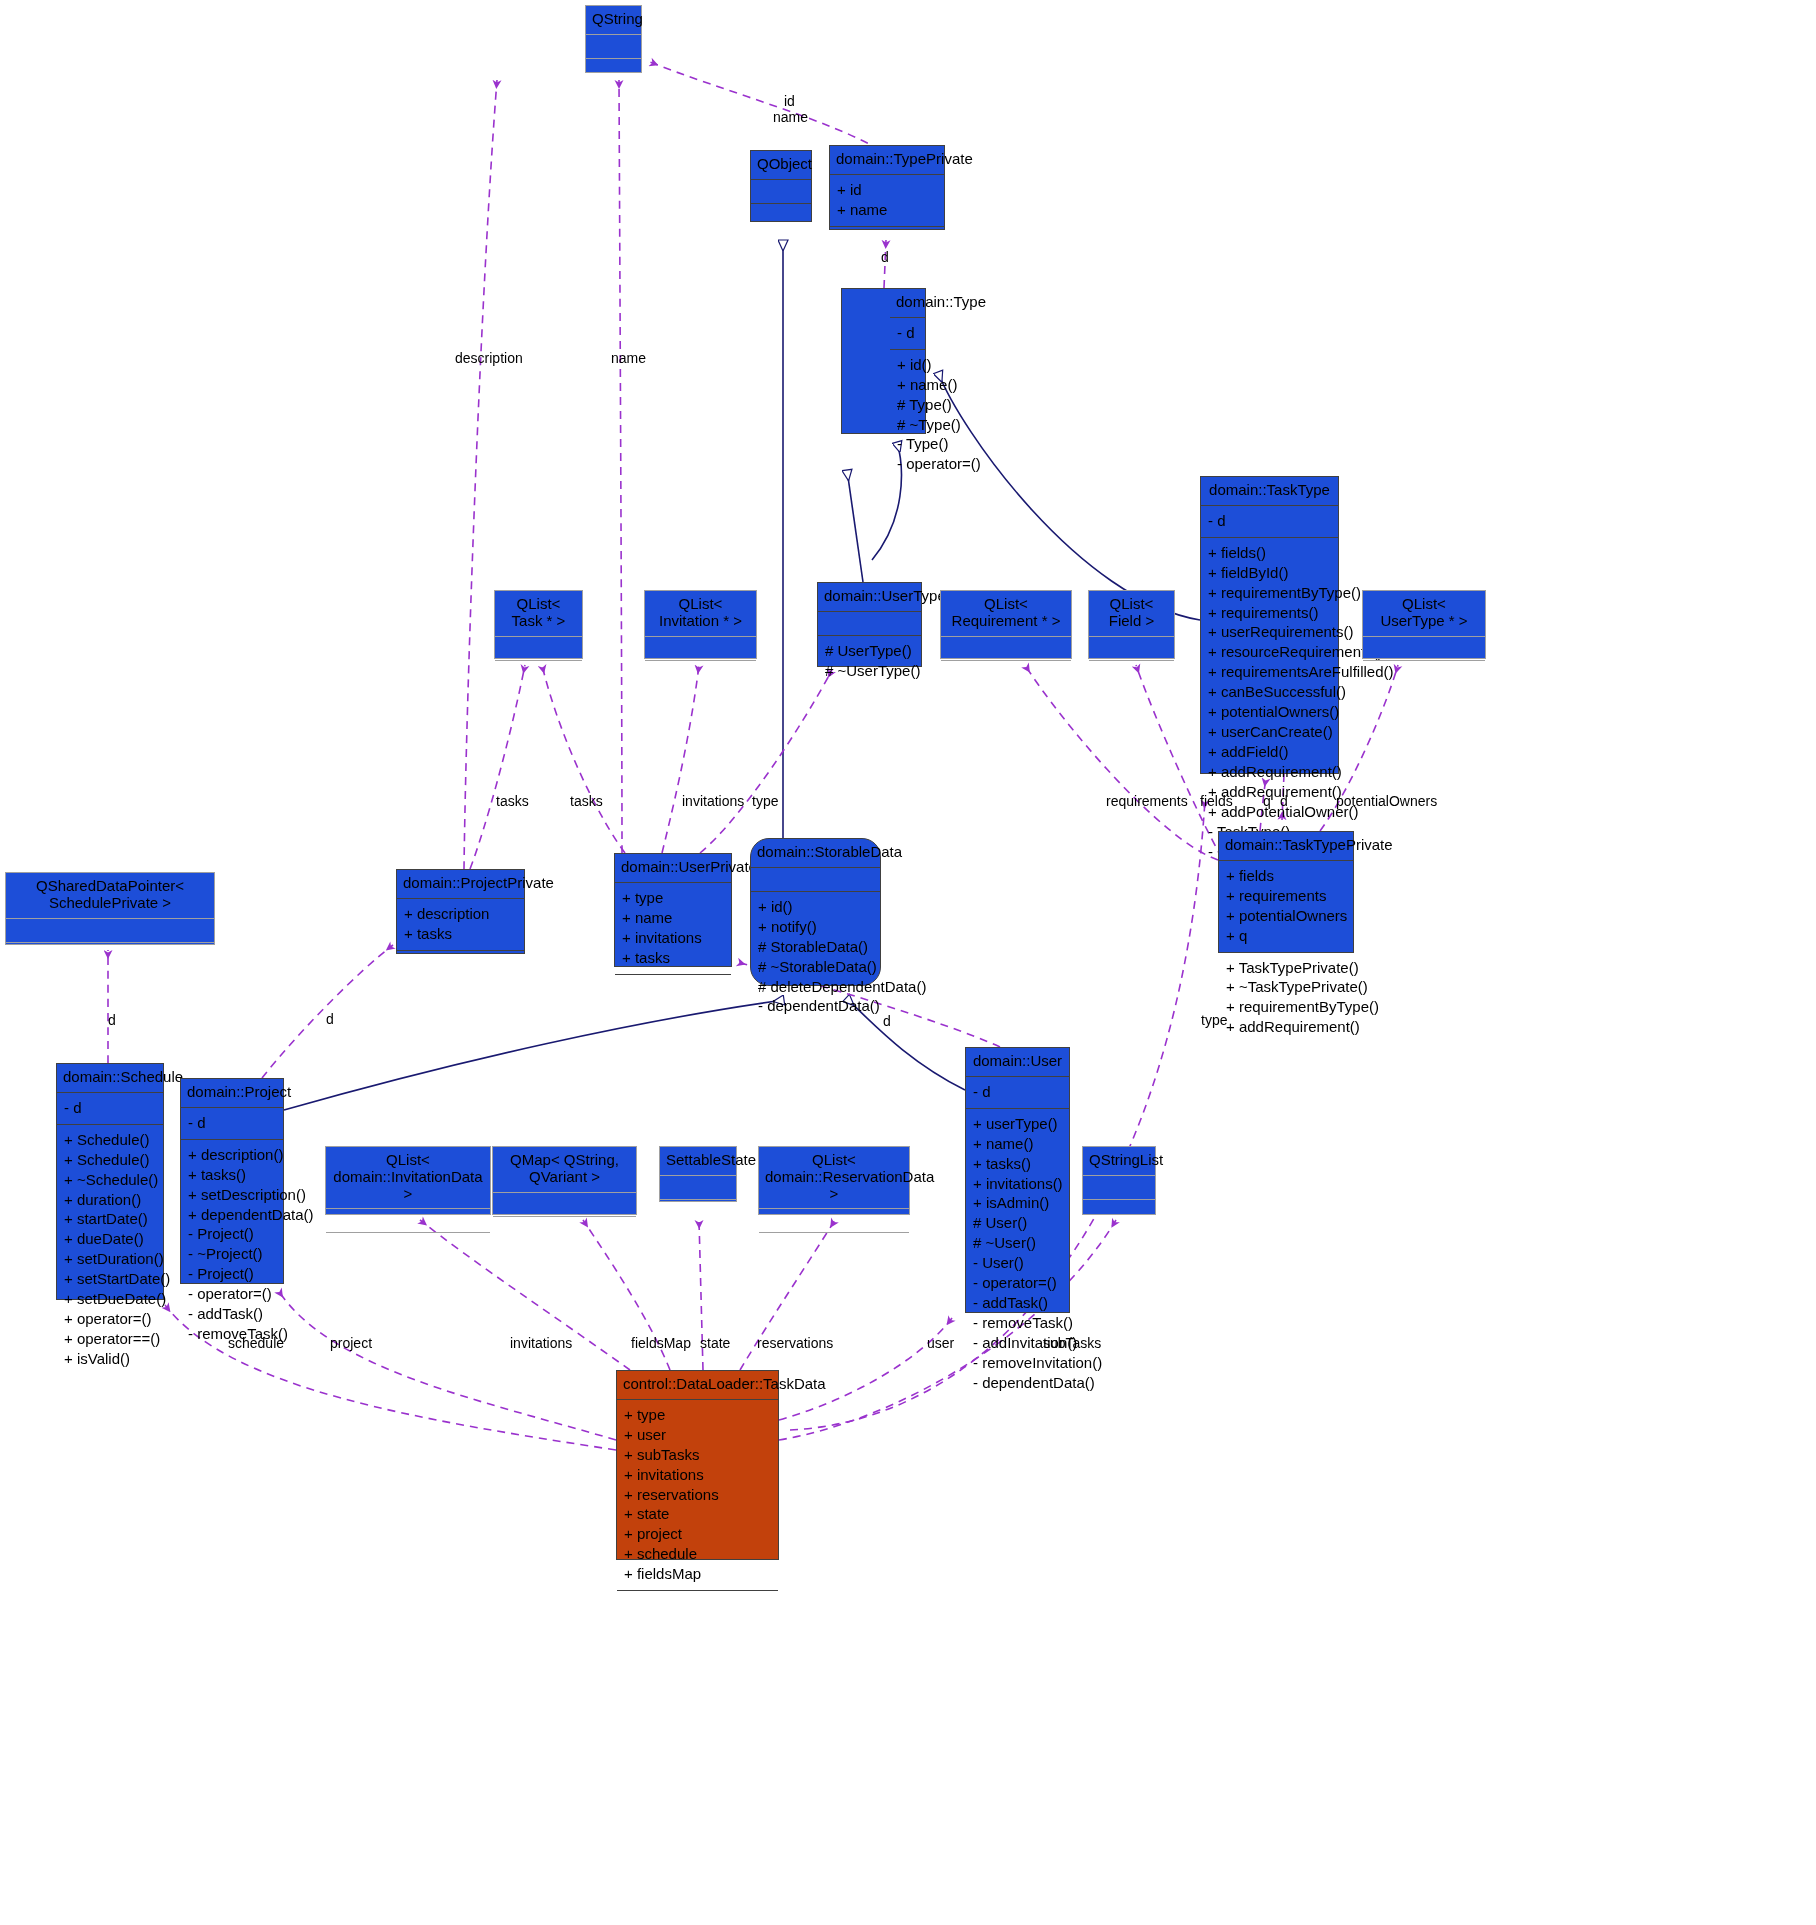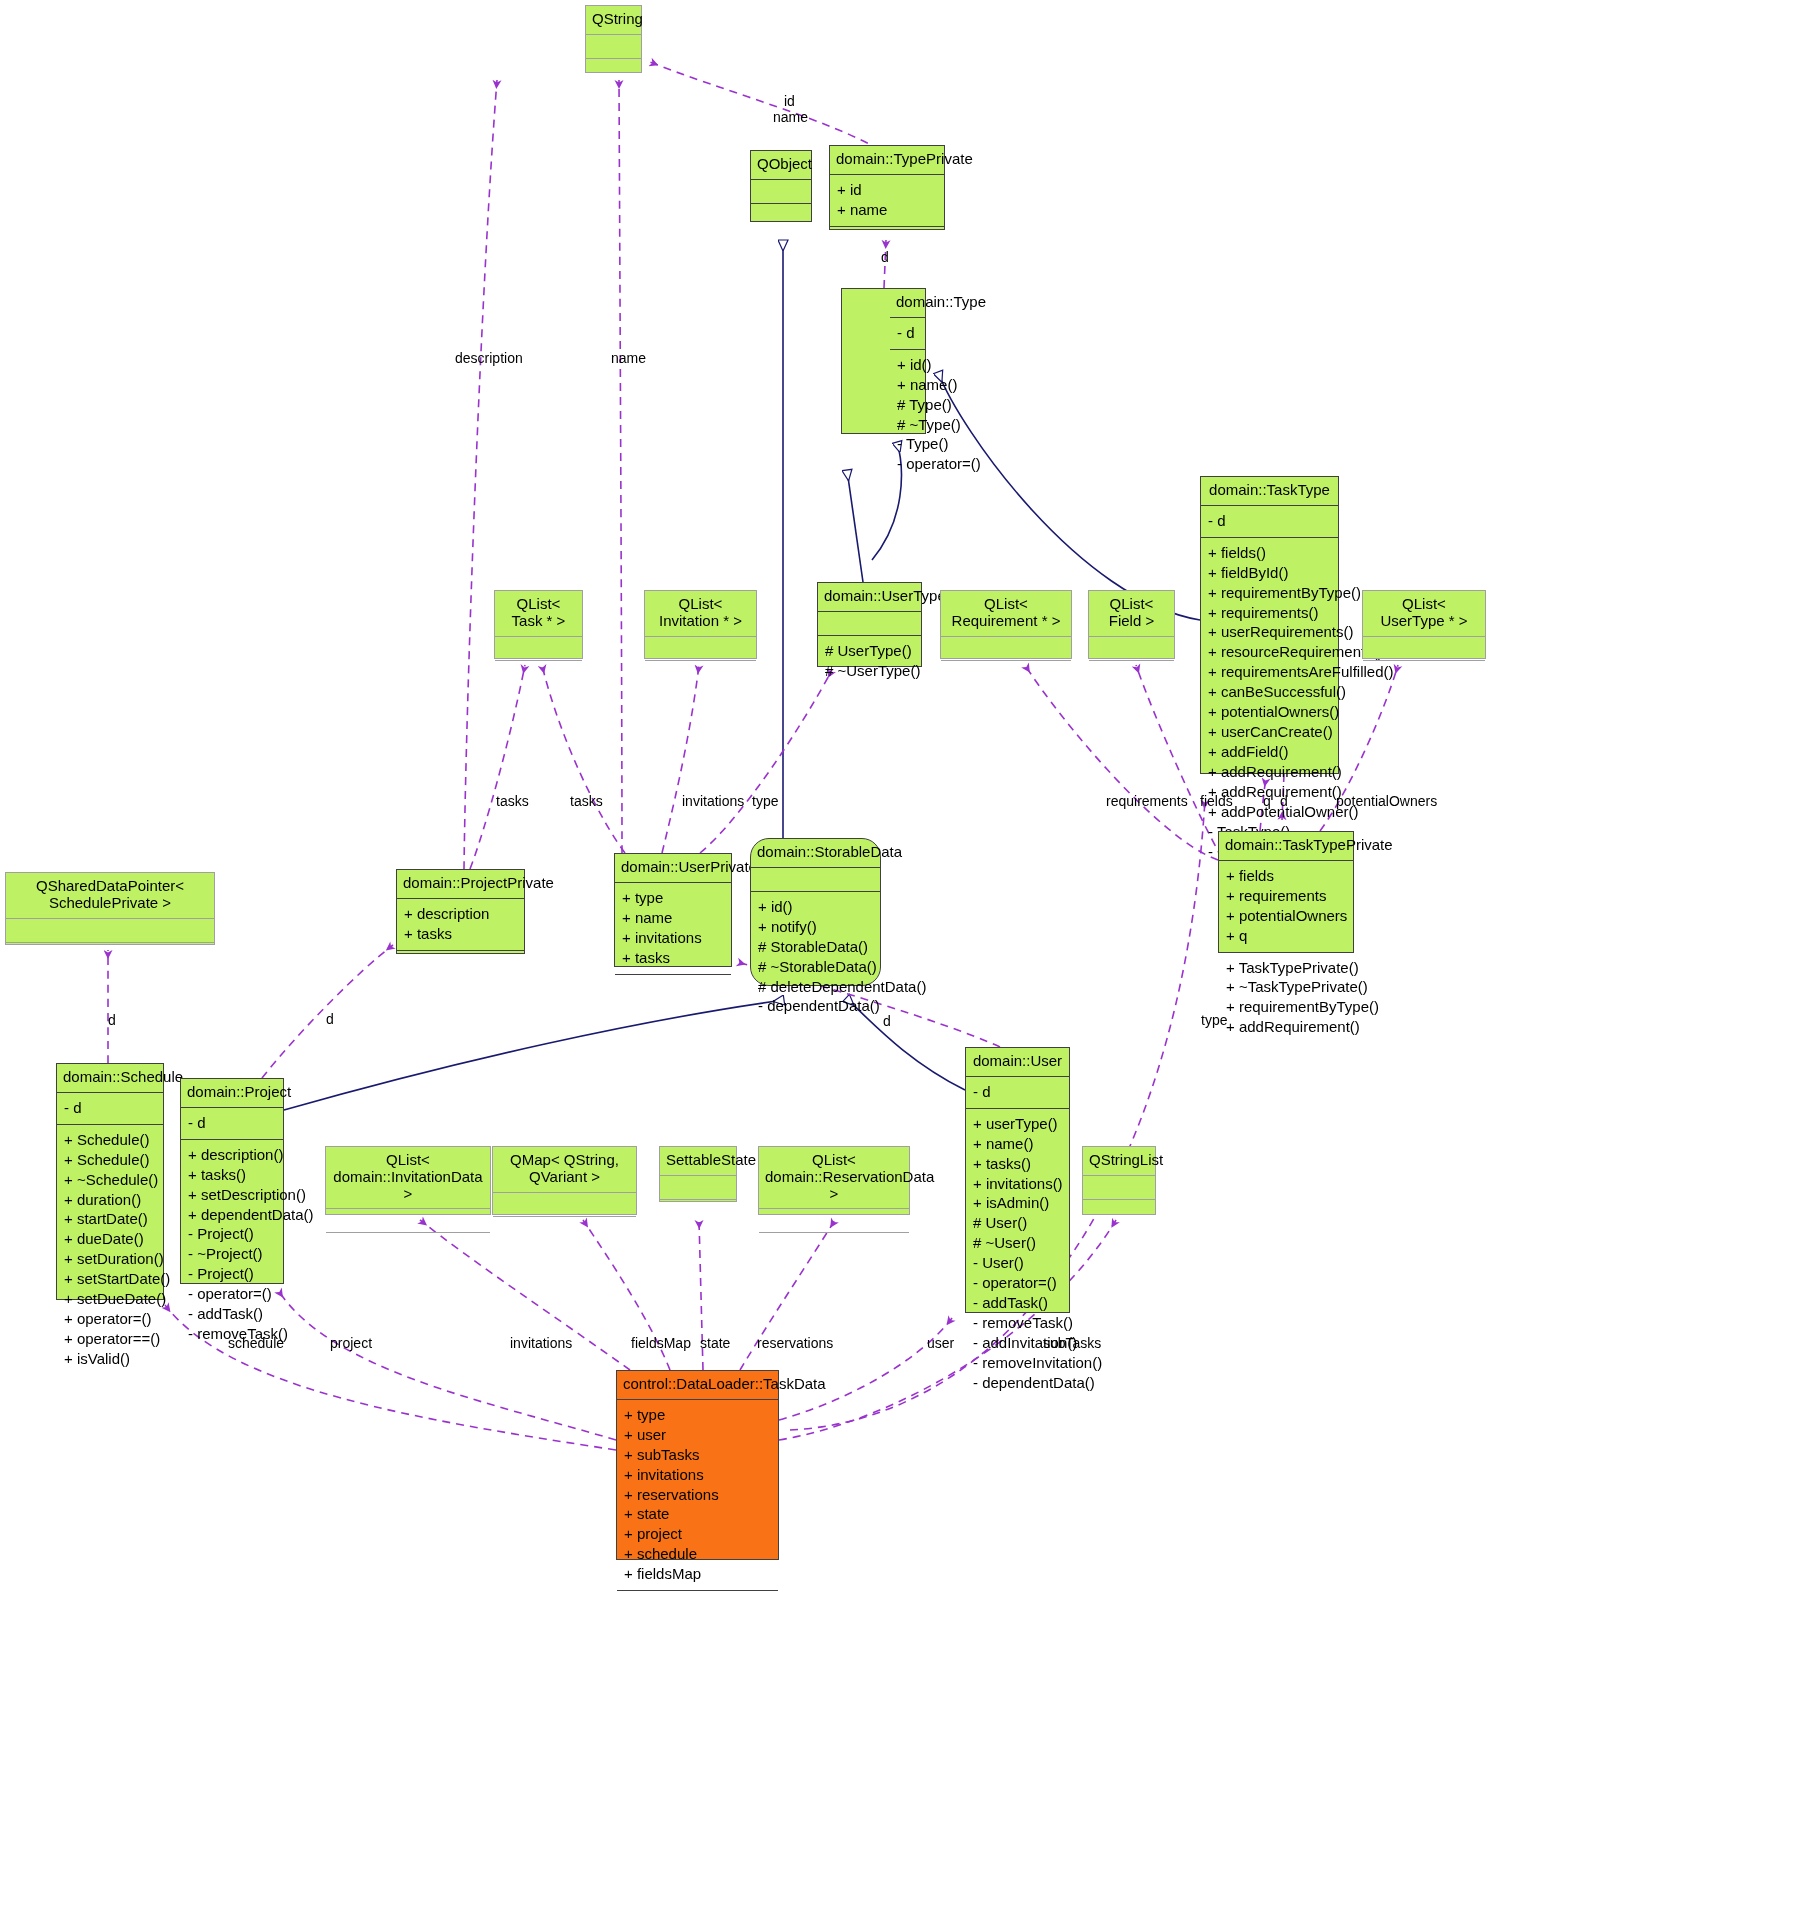--- a/index.html
+++ b/index.html
@@ -1,24 +1,24 @@
 <!DOCTYPE html>
 <html><head>
 <meta charset="utf-8">
 <title>UML Class Diagram</title>
 <style>
   html,body{margin:0;padding:0;background:#ffffff;}
   body{font-family:"Liberation Sans","DejaVu Sans",sans-serif;}
   #canvas{position:relative;width:1816px;height:1925px;overflow:hidden;background:#fff;}
   svg#edges{position:absolute;left:0;top:0;width:1816px;height:1925px;pointer-events:none;}
 
-  .node{position:absolute;box-sizing:border-box;background:#bef264;
+  .node{position:absolute;box-sizing:border-box;background:#1d4ed8;
         border:1px solid #404040;display:flex;flex-direction:column;}
   .node.grey{border-color:#a0a0a0;}
-  .node.filled{background:#f97316;}
+  .node.filled{background:#c2410c;}
   .node .title{box-sizing:border-box;text-align:center;font-size:15px;color:#000;
         padding:5px 6px 6px 6px;line-height:1.12;border-bottom:1px solid #404040;}
   .node.grey .title{border-bottom:1px solid #a0a0a0;}
   .node .attrs,.node .ops{box-sizing:border-box;padding:5px 7px 6px 7px;
         font-size:15px;color:#000;line-height:1.33;}
   .node .attrs{border-bottom:1px solid #404040;}
   .node.grey .attrs{border-bottom:1px solid #a0a0a0;}
   .node .ops{flex:1 1 auto;}
   .node .attrs.empty,.node .ops.empty{min-height:24px;}
   .node .row{white-space:nowrap;}

